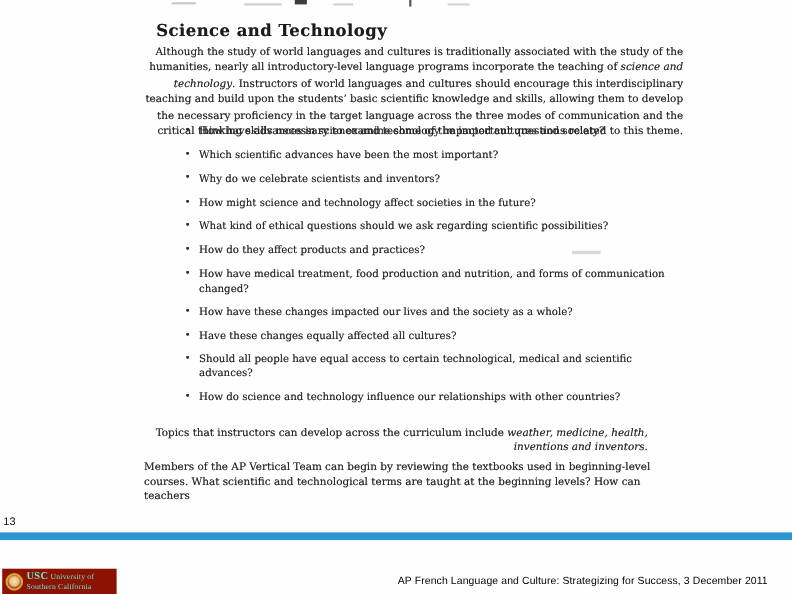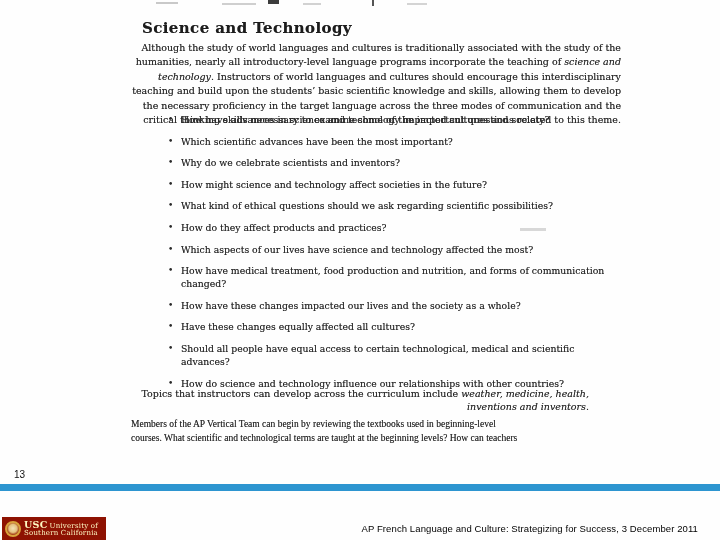--- a/index.html
+++ b/index.html
@@ -36,34 +36,34 @@
     position:absolute; left:37px; top:0; font-size:9px; color:#2a2a2a;
   }
   .doc-questions li:nth-child(9) { max-width:408px; }
 
   .doc-bottom {
     position:absolute; left:131px; top:387px; width:492px;
     font-size:9.5px; line-height:13.2px;
   }
   .doc-bottom p { margin:0 0 5px 0; }
   .doc-bottom .topics { width:458px;text-align:right; }
-  .doc-bottom .mline { display:block;font-family:Liberation Serif, serif; }
+  .doc-bottom .mline { display:block; }
 
   
   .artifact { position:absolute; background:#4a4a4a; }
   .a1 { left:268px; top:0; width:11px; height:4px; background:#3c3c3c; }
   .a2 { left:372px; top:0; width:2px; height:6px; background:#555; }
   .a3 { left:156px; top:2px; width:22px; height:2px; background:#c9c9c9; }
   .a4 { left:222px; top:3px; width:34px; height:2px; background:#cfcfcf; }
   .a5 { left:303px; top:3px; width:18px; height:2px; background:#d2d2d2; }
   .a6 { left:407px; top:3px; width:20px; height:2px; background:#d4d4d4; }
   .a7 { left:520px; top:228px; width:26px; height:3px; background:#d8d8d8; }
 
   .page-number {
-    position:absolute; left:14px; top:469px;
+    position:absolute; left:3px; top:469px;
     font-family:"Liberation Sans", sans-serif; font-size:10px; color:#111;
   }
   .divider-bar {
     position:absolute; left:0; top:484px; width:720px; height:7px;
   }
 
   .usc-logo {
     position:absolute; left:2px; top:517px; width:104px; height:23px;
     display:flex; align-items:center; gap:3px; padding:0 3px; box-sizing:border-box;
   }
@@ -101,21 +101,20 @@
 
   <p class="doc-intro scan"><span>Although the study of world languages and cultures is traditionally associated with the study of the humanities, nearly all introductory-level language programs incorporate the teaching of </span><span class="ital">science and technology</span><span>. Instructors of world languages and cultures should encourage this interdisciplinary teaching and build upon the students’ basic scientific knowledge and skills, allowing them to develop the necessary proficiency in the target language across the three modes of communication and the critical thinking skills necessary to examine some of the important questions related to this theme.</span></p>
 
   <ul class="doc-questions scan">
     <li>How have advances in science and technology impacted cultures and society?</li>
     <li>Which scientific advances have been the most important?</li>
     <li>Why do we celebrate scientists and inventors?</li>
     <li>How might science and technology affect societies in the future?</li>
     <li>What kind of ethical questions should we ask regarding scientific possibilities?</li>
     <li>How do they affect products and practices?</li>
-    <li>Which aspects of our lives have science and technology affected the most?</li>
     <li>How have medical treatment, food production and nutrition, and forms of communication changed?</li>
     <li>How have these changes impacted our lives and the society as a whole?</li>
     <li>Have these changes equally affected all cultures?</li>
     <li>Should all people have equal access to certain technological, medical and scientific advances?</li>
     <li>How do science and technology influence our relationships with other countries?</li>
   </ul>
 
   <div class="doc-bottom scan">
     <p class="topics"><span>Topics that instructors can develop across the curriculum include </span><span class="ital">weather, medicine, health, inventions and inventors</span><span>.</span></p>
     <p>
@@ -123,20 +122,20 @@
         <span class="mline">courses. What scientific and technological terms are taught at the beginning levels? How can teachers</span>
       </p>
   </div>
 
   <div class="page-number">13</div>
 
   <div class="divider-bar" id="divider" style="background: rgb(45, 149, 208);"></div>
 
   <div class="usc-logo" id="usc-logo" style="background: rgb(142, 18, 2);">
     <div class="usc-seal"></div>
-    <div class="usc-text" id="usc-text" style="color: #fef9c3;">
+    <div class="usc-text" id="usc-text" style="color: #5eead4; font-family: Liberation Serif, serif;">
       <div class="usc-line1"><span class="usc-abbr">USC</span><span>University of</span></div>
       <div class="usc-line2">Southern California</div>
     </div>
   </div>
 
   <div class="slide-footer">AP French Language and Culture: Strategizing for Success, 3 December 2011</div>
 </div>
 
 </body></html>

